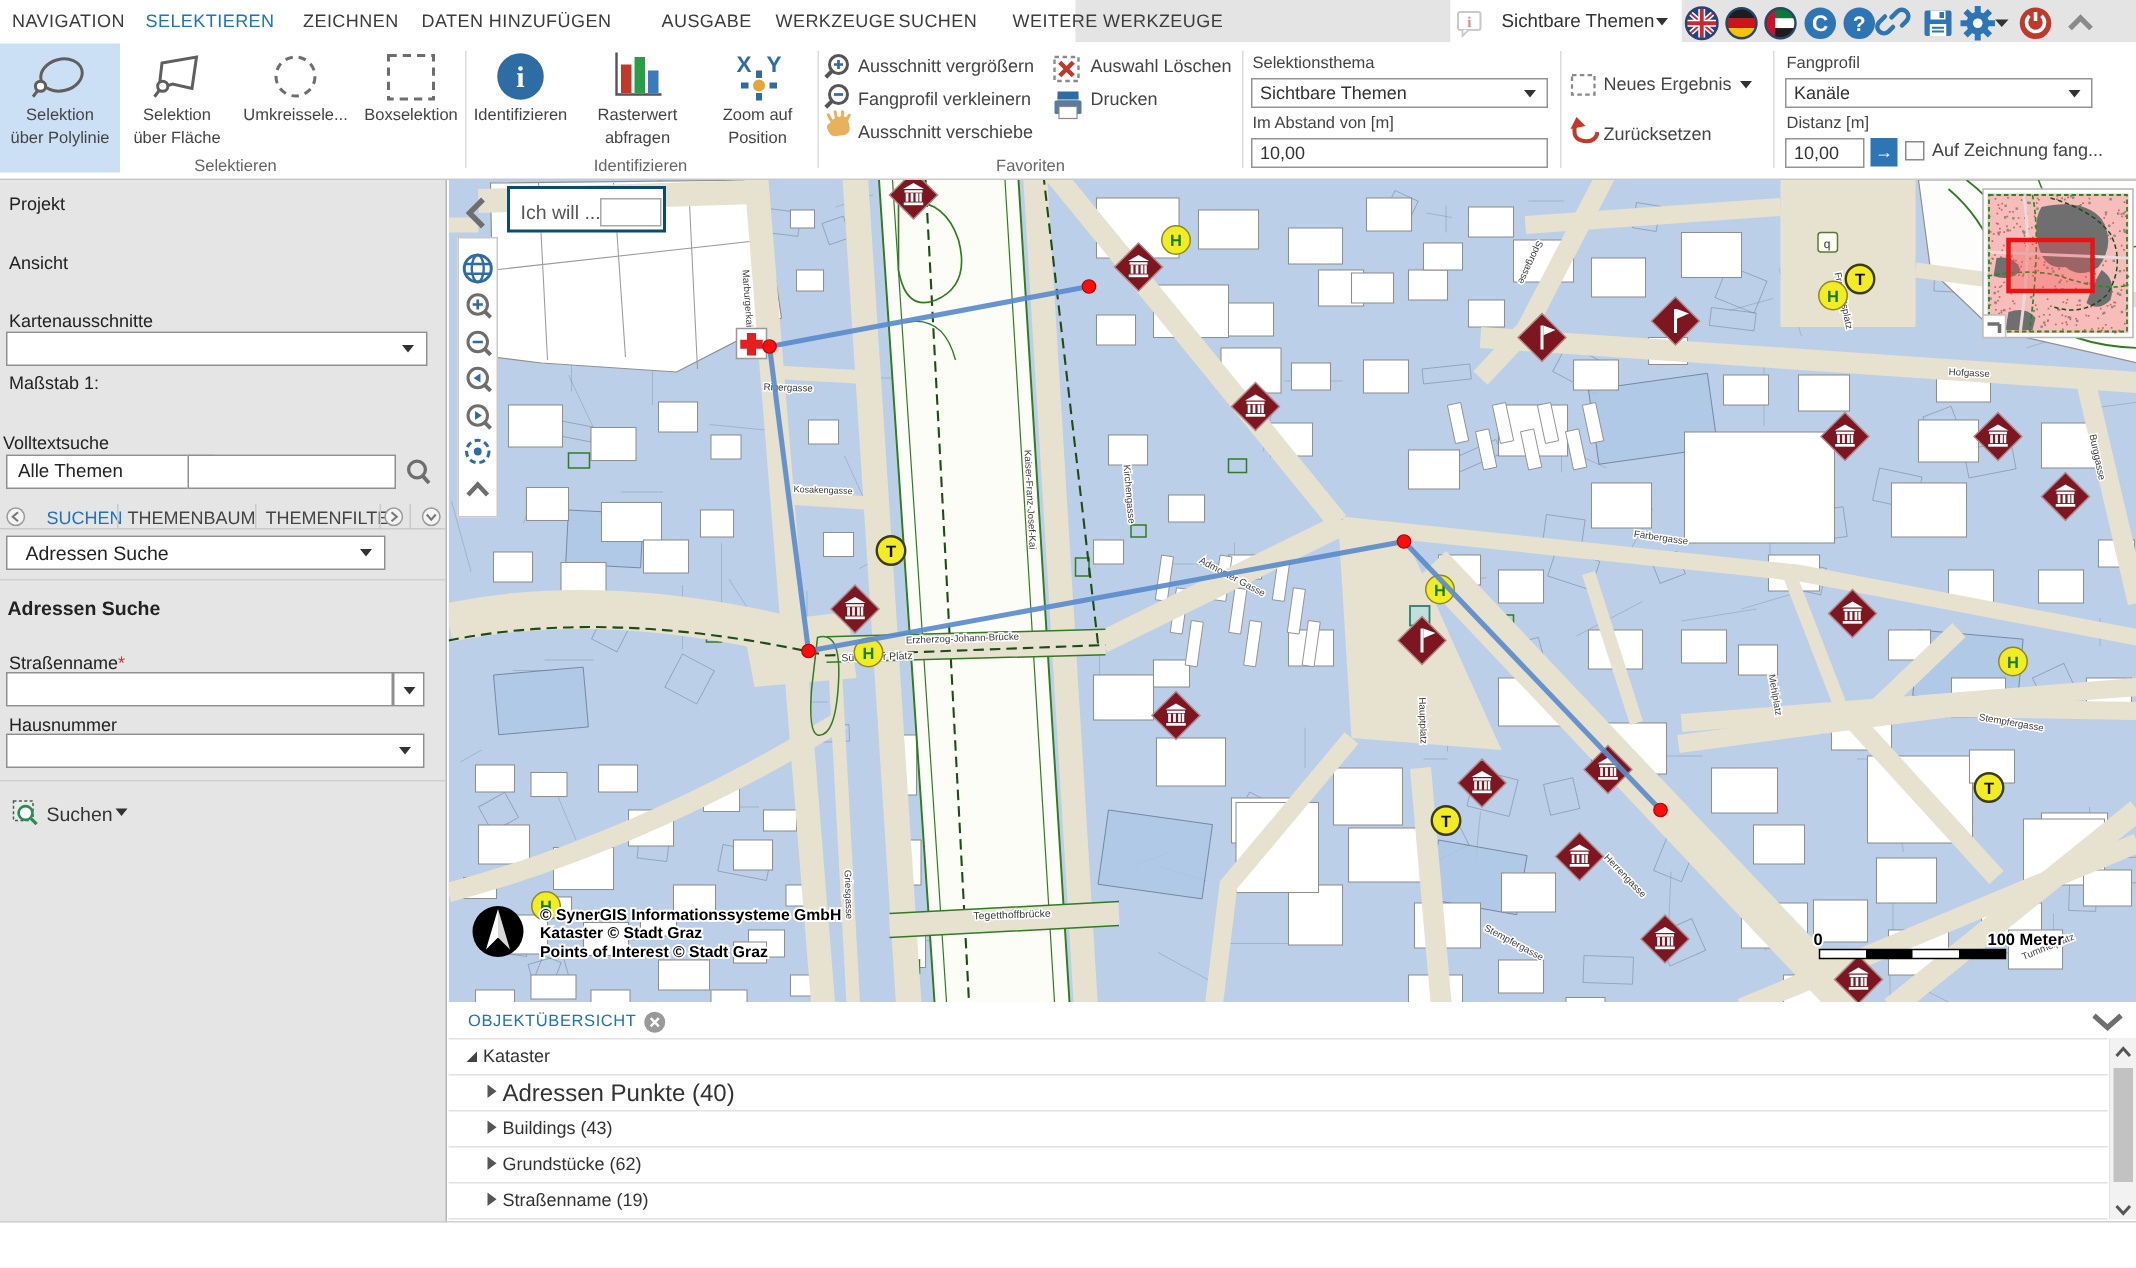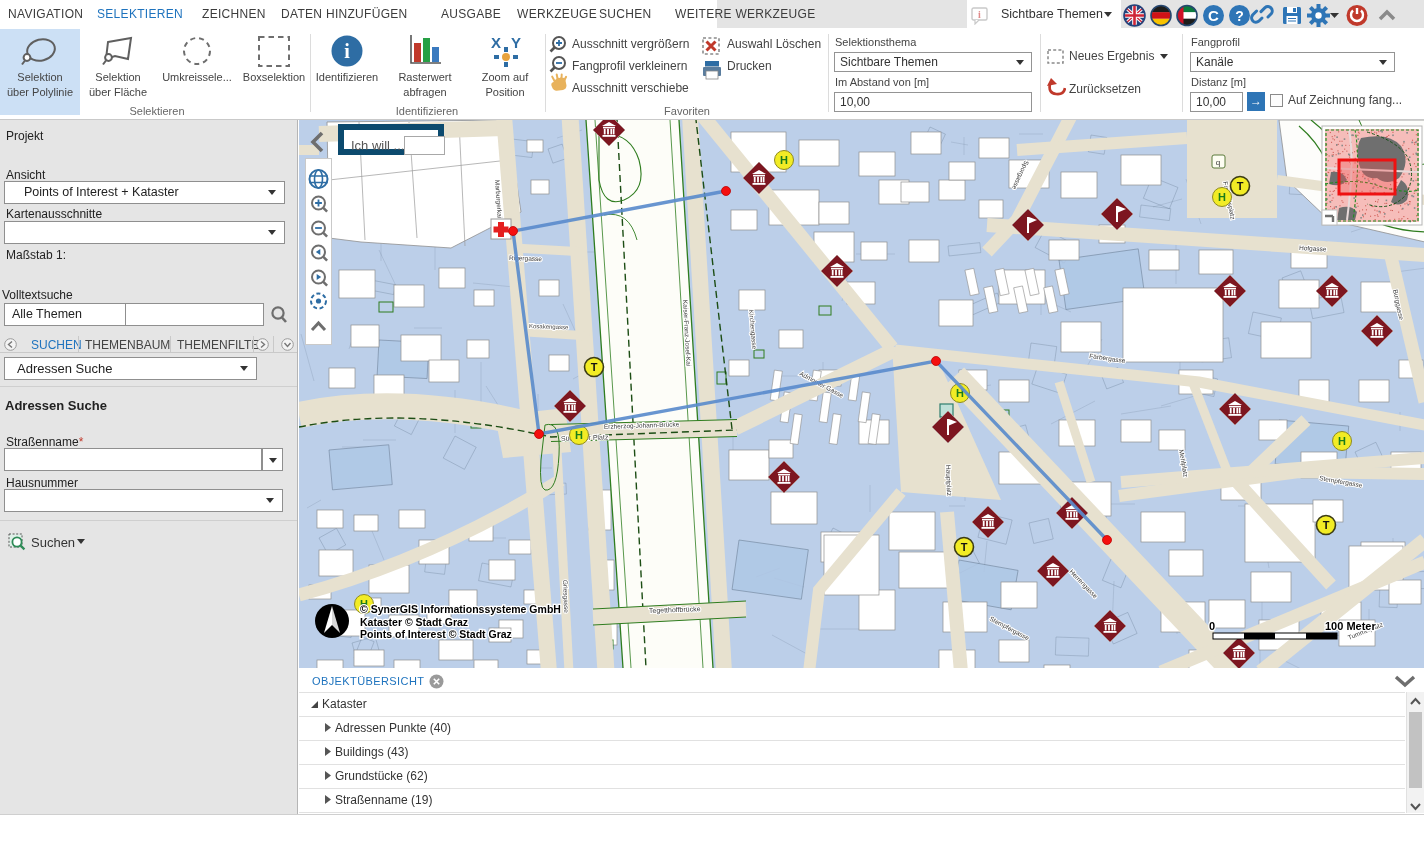--- a/index.html
+++ b/index.html
@@ -211,21 +211,20 @@
       <div class="rinput" style="left:1190px;top:24px;width:205px;height:20px">Kanäle<span class="caret" style="position:absolute;right:7px;top:7px"></span></div>
       <div class="rlabel" style="left:1191px;top:48px">Distanz [m]</div>
       <div class="rinput" style="left:1190px;top:64px;width:53px;height:20px">10,00</div>
       <div class="abs" style="left:1247px;top:64px;width:18px;height:19px;background:#2e75b6;color:#fff;font-weight:bold;text-align:center;line-height:19px;font-size:12px">→</div>
       <div class="abs" style="left:1270px;top:66px;width:13px;height:13px;border:1px solid #8a8a8a;background:#fcfcfc"></div>
       <div class="rowitem" style="left:1288px;top:65px">Auf Zeichnung fang...</div>
     </div>
     <div id="sidebar">
       <div class="slabel" style="left:6px;top:9px">Projekt</div>
       <div class="slabel" style="left:6px;top:48px">Ansicht</div>
-      <div class="sselect" style="left:4px;top:61px;width:281px;height:23px;padding-left:19px">Points of Interest + Kataster<span class="caret"></span></div>
       <div class="slabel" style="left:6px;top:87px">Kartenausschnitte</div>
       <div class="sselect" style="left:4px;top:101px;width:281px;height:23px">&nbsp;<span class="caret"></span></div>
       <div class="slabel" style="left:6px;top:128px">Maßstab 1:</div>
       <div class="slabel" style="left:2px;top:168px">Volltextsuche</div>
       <div class="sselect" style="left:4px;top:183px;width:138px;height:23px">Alle Themen<span class="caret"></span></div>
       <div class="sselect" style="left:125px;top:183px;width:139px;height:23px"></div>
       <svg class="abs" style="left:269px;top:185px" width="20" height="20" viewBox="0 0 20 20">
         <circle cx="9" cy="8" r="5.6" stroke="#6e6e6e" stroke-width="2.2" fill="none"></circle>
         <path d="M13,12.5 l4,4.5" stroke="#6e6e6e" stroke-width="2.6"></path>
       </svg>
@@ -1218,21 +1217,21 @@
           <path d="M1056,10 Q1062,40 1054,101 M1026,64 Q1060,58 1080,66 Q1106,74 1120,70" stroke="#1f8c1f" stroke-width="1.1" stroke-dasharray="3,2" fill="none"></path>
           <path d="M1068,12 Q1096,20 1108,36 Q1118,56 1106,76 Q1090,92 1068,84" stroke="#145214" stroke-width="1" stroke-dasharray="3,2" fill="none"></path>
           <rect x="1040" y="40" width="56" height="34" fill="#f25050" fill-opacity="0.35" stroke="#ee1111" stroke-width="3"></rect>
           <rect x="1023" y="90" width="15" height="15" fill="#fff" stroke="#c0c0c0" stroke-width="1"></rect>
           <path d="M1026,96 h8 M1034,96 v6" stroke="#707070" stroke-width="2.4" fill="none"></path>
         </g>
       </svg>
       <svg class="abs" style="left:8px;top:10px" width="22" height="24">
         <path d="M15,3 L6,12 L15,21" stroke="#6e6e6e" stroke-width="3.6" fill="none"></path>
       </svg>
-      <div class="abs" style="left:39px;top:4px;width:106px;height:31px;background:#fff;border:6px solid #0c4a6e">
+      <div class="abs" style="left:39px;top:4px;width:106px;height:31px;background:#fff;border:2px solid #0c4a6e">
         <div class="abs" style="left:7px;top:8px;font-size:13px;color:#555">Ich will ...</div>
         <div class="abs" style="left:60px;top:6px;width:41px;height:19px;border:1px solid #a8a8a8;background:#fff"></div>
       </div>
       <div class="abs" style="left:6px;top:38px;width:27px;height:187px;background:#fff;border:1px solid #c9c9c9"></div>
       <svg class="abs" style="left:6px;top:38px" width="27" height="187" viewBox="0 0 27 187">
 <g transform="translate(13.5,21)">
           <circle r="9" fill="none" stroke="#2e6da4" stroke-width="2"></circle>
 <ellipse rx="4" ry="9" fill="none" stroke="#2e6da4" stroke-width="1.6"></ellipse>
 <path d="M-9,-3 H9 M-9,3.5 H9" stroke="#2e6da4" stroke-width="1.6"></path>
         </g>
@@ -1274,21 +1273,21 @@
       </svg>
       <div class="abs" style="left:0;top:24px;width:1106px;height:1px;background:#e1e1e1"></div>
       <svg class="abs" style="left:11px;top:32px" width="10" height="10">
         <polygon points="8,1 8,8 1,8" fill="#444"></polygon>
       </svg>
       <div class="abs" style="left:23px;top:29px;font-size:12px;color:#333">Kataster</div>
       <div class="abs" style="left:0;top:48px;width:1106px;height:1px;background:#e1e1e1"></div>
       <svg class="abs" style="left:24px;top:55px" width="10" height="10">
         <polygon points="2,0 8,4.5 2,9" fill="#555"></polygon>
       </svg>
-      <div class="abs" style="left:36px;top:53px;font-size:12px;color:#333">Adressen Punkte (40)</div>
+      <div class="abs" style="left:36px;top:53px;font-size:16px;color:#333">Adressen Punkte (40)</div>
       <div class="abs" style="left:0;top:72px;width:1106px;height:1px;background:#e1e1e1"></div>
       <svg class="abs" style="left:24px;top:79px" width="10" height="10">
         <polygon points="2,0 8,4.5 2,9" fill="#555"></polygon>
       </svg>
       <div class="abs" style="left:36px;top:77px;font-size:12px;color:#333">Buildings (43)</div>
       <div class="abs" style="left:0;top:96px;width:1106px;height:1px;background:#e1e1e1"></div>
       <svg class="abs" style="left:24px;top:103px" width="10" height="10">
         <polygon points="2,0 8,4.5 2,9" fill="#555"></polygon>
       </svg>
       <div class="abs" style="left:36px;top:101px;font-size:12px;color:#333">Grundstücke (62)</div>

